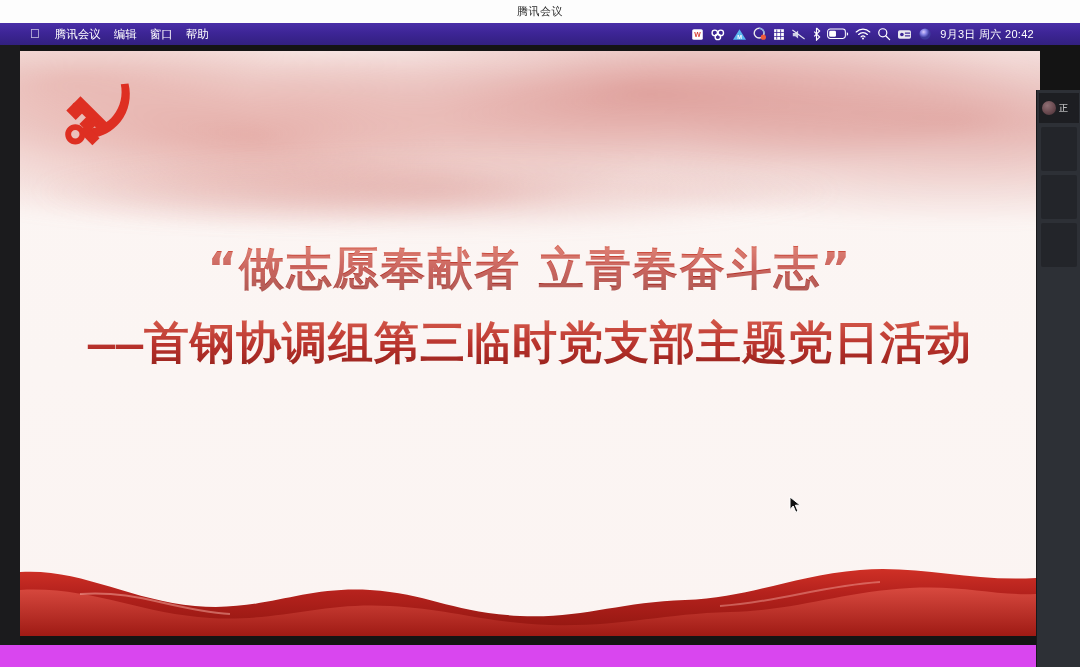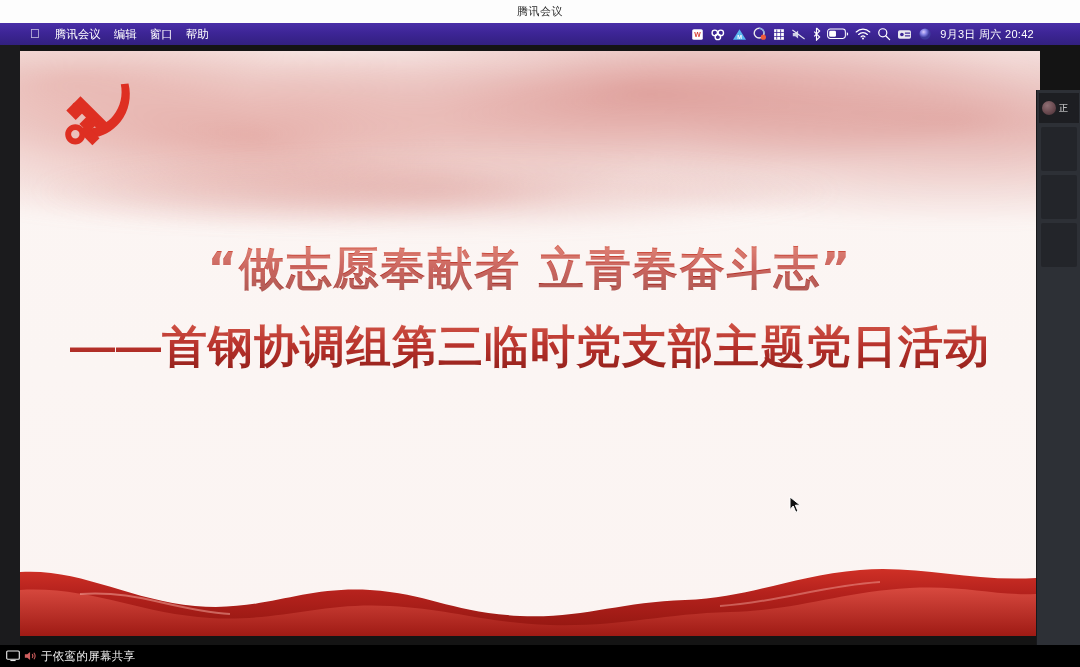--- a/index.html
+++ b/index.html
@@ -88,21 +88,21 @@
   .t-main{
     font-family:"DejaVu Sans", sans-serif;
     font-size:45px; font-weight:bold; letter-spacing:2px;
     color:#b6332a;
     background:linear-gradient(180deg,#d9604e 0%, #b9332a 48%, #8f1f18 100%);
     -webkit-background-clip:text; background-clip:text; -webkit-text-fill-color:transparent;
     text-shadow:0 1px 0 rgba(255,255,255,.25);
     line-height:1.25;
   }
   .t-sub{
-    font-family:Liberation Sans, sans-serif;
+    font-family:Liberation Mono, monospace;
     font-size:45px; font-weight:bold; letter-spacing:1px;
     margin-top:22px;
     background:linear-gradient(180deg,#d4584a 0%, #b5302a 50%, #8c1e18 100%);
     -webkit-background-clip:text; background-clip:text; -webkit-text-fill-color:transparent;
     line-height:1.25;
   }
   .t-date{
     position:absolute; left:0; right:0; top:420px; text-align:center;
     font-family:"DejaVu Serif", serif;
     font-size:27px; font-weight:bold; color:#161616; letter-spacing:1px;
@@ -304,36 +304,20 @@
       <div class="tile">
         <span class="av"></span>
         <span class="nm">正</span>
       </div>
       <div class="slot"></div>
       <div class="slot"></div>
       <div class="slot"></div>
     </div>
   </div>
 
-  <div class="statusbar">
-    <span class="mon">
-      <svg width="14" height="12" viewBox="0 0 16 13">
-          <rect x=".8" y=".8" width="14.4" height="9.4" rx="1.2" fill="none" stroke="#e8e8e8" stroke-width="1.3"></rect>
-          <rect x="5" y="11" width="6" height="1.3" fill="#e8e8e8"></rect>
-        </svg>
-    </span>
-    <span class="mon">
-      <svg width="13" height="12" viewBox="0 0 15 13">
-          <path d="M1 4.6h2.8L7 2v9L3.8 8.4H1z" fill="#cf5f5f"></path>
-          <path d="M9.4 4.3a3.4 3.4 0 0 1 0 4.4" fill="none" stroke="#cf5f5f" stroke-width="1.2"></path>
-          <path d="M11.4 2.8a6 6 0 0 1 0 7.4" fill="none" stroke="#cf5f5f" stroke-width="1.2"></path>
-        </svg>
-    </span>
-    <span class="sb-txt">于依鸾的屏幕共享</span>
-  </div>
 
   <div class="cursor">
     <svg width="14" height="20" viewBox="0 0 14 20">
       <path d="M1 1l10.2 8.2H6.4l2.6 6.1-2.2.9-2.6-6.2L1 13.6z" fill="#111" stroke="#fff" stroke-width="1"></path>
     </svg>
   </div>
 
 </div>
 
 </body></html>

